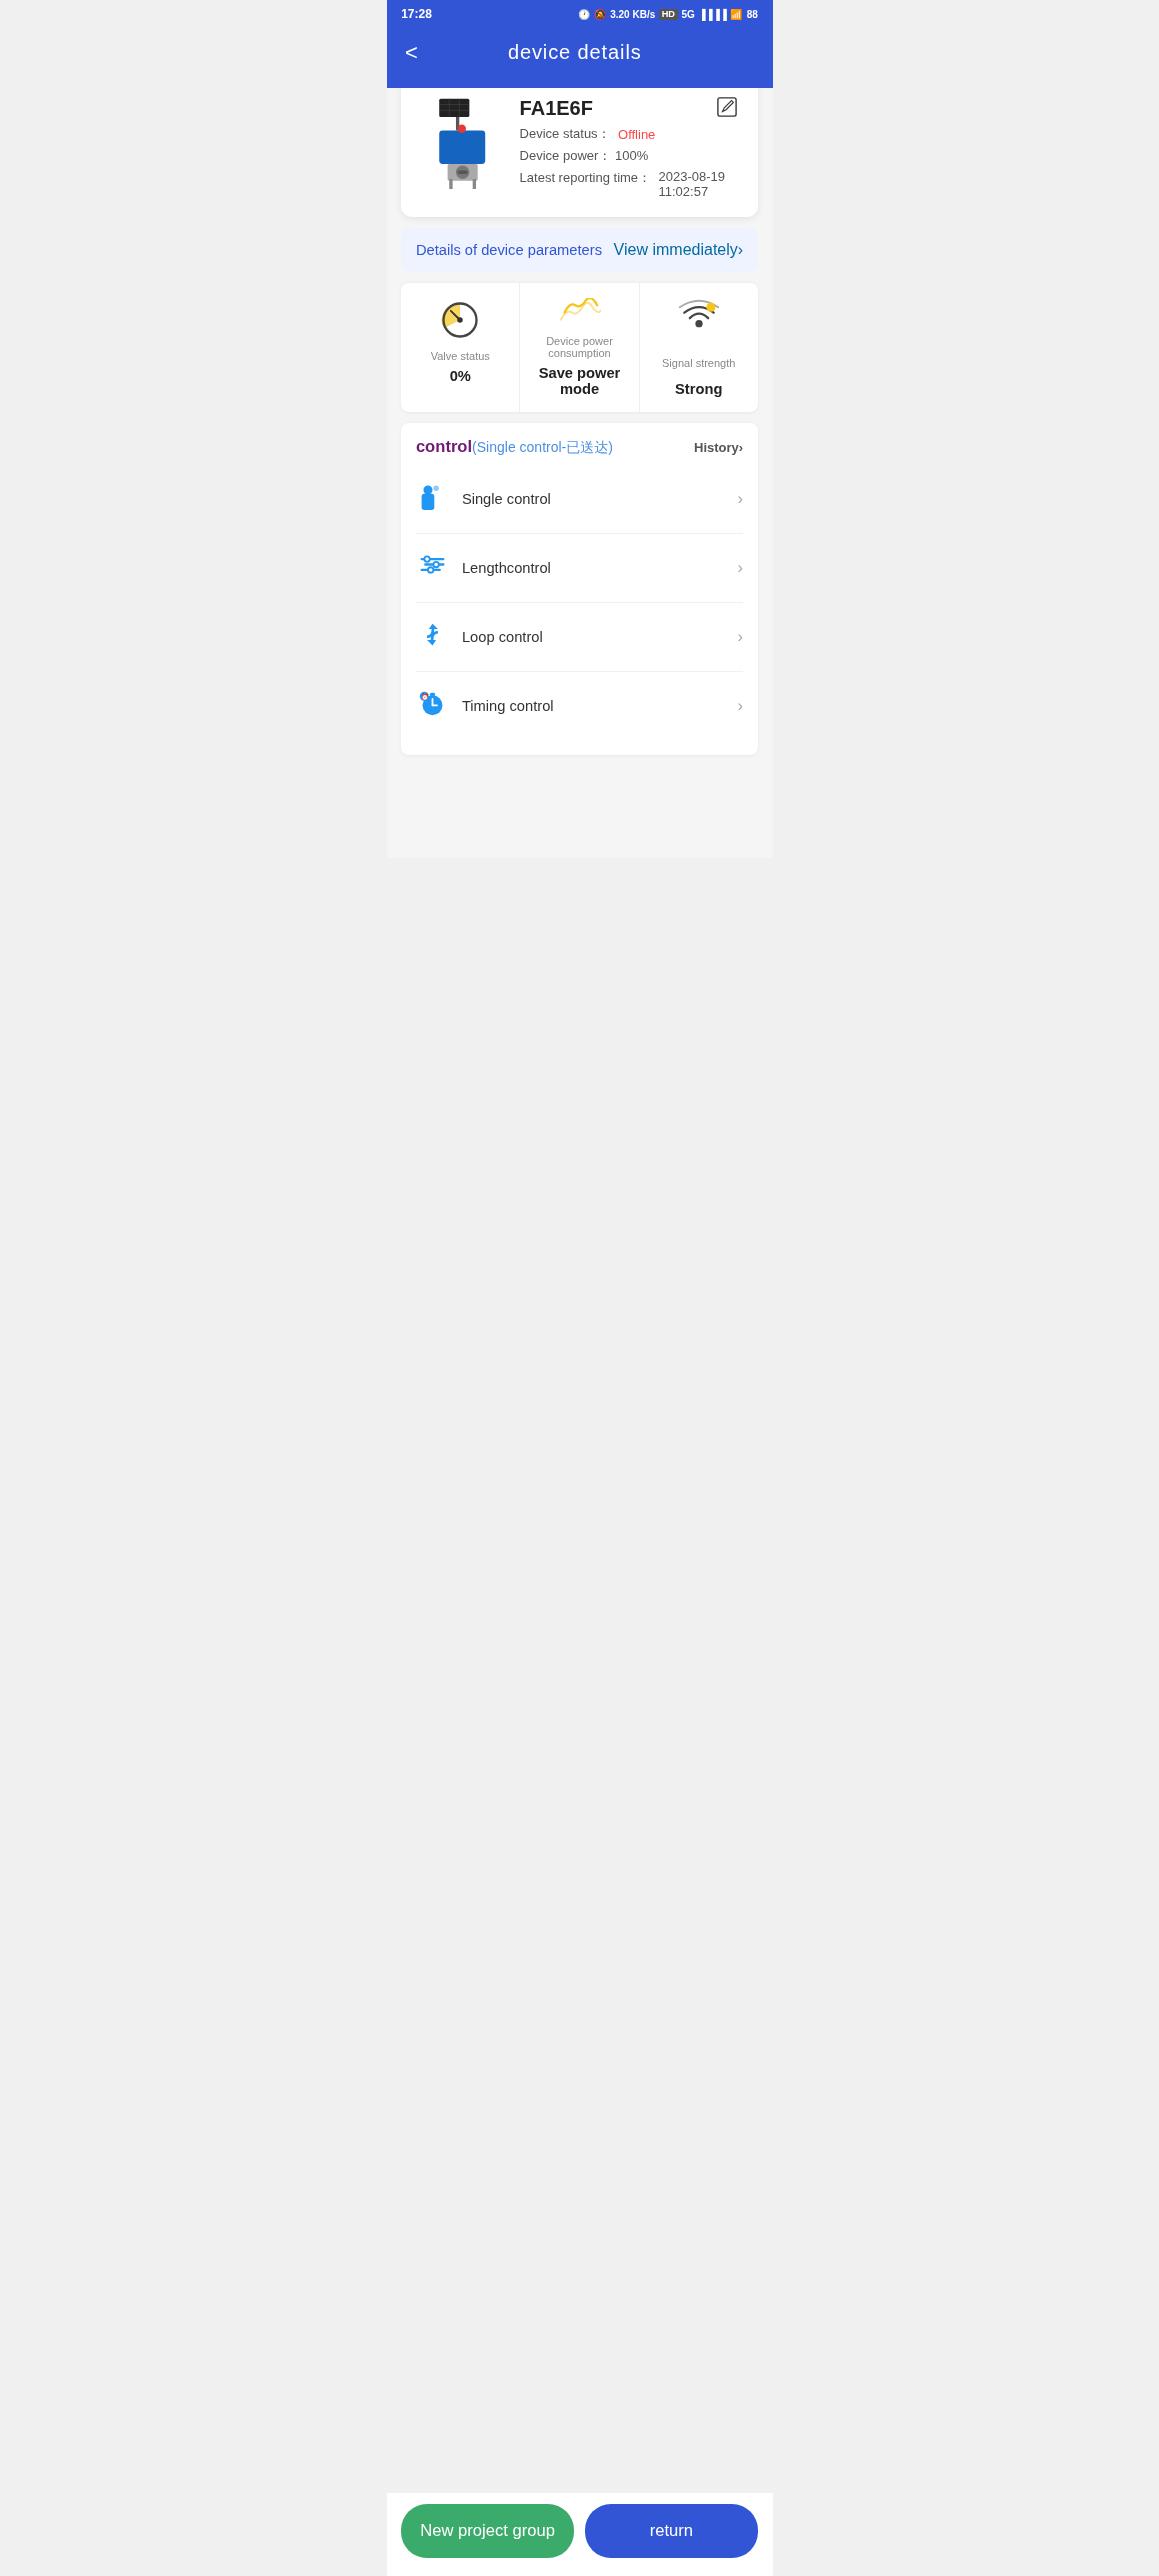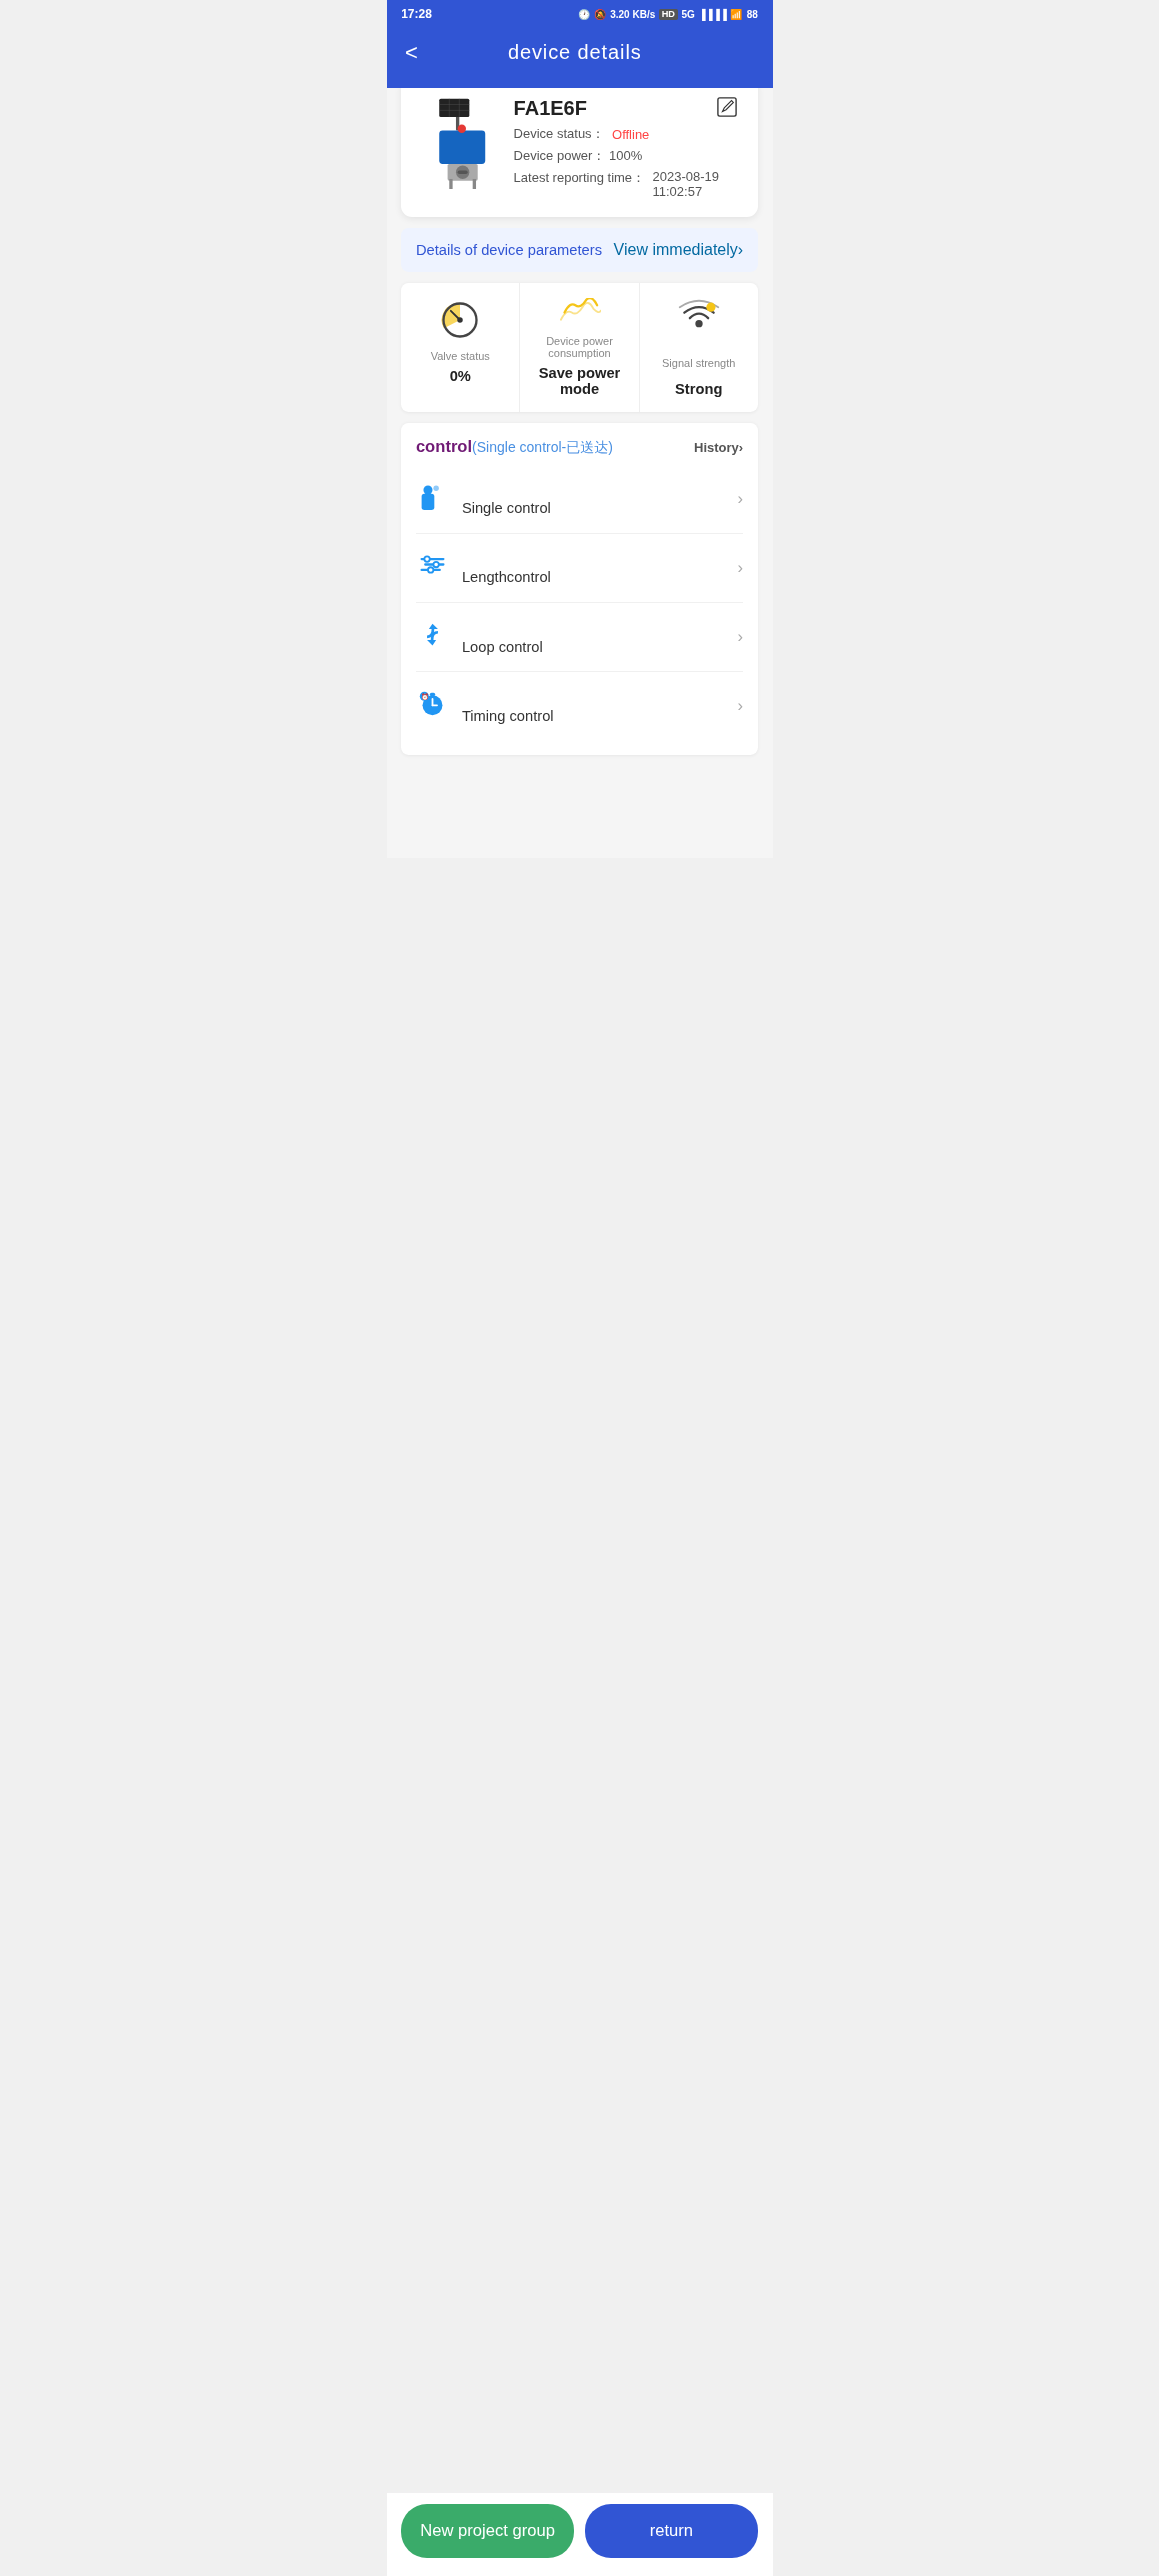--- a/index.html
+++ b/index.html
@@ -63,21 +63,21 @@
       padding-bottom: 92px;
     }
 
     .device-card {
       background: white;
       margin: -9.2px 14.7px 0 14.7px;
       border-radius: 11px;
       padding: 18.4px;
       display: flex;
       align-items: flex-start;
-      gap: 2px;
+      gap: 8px;
       box-shadow: 0 1.8px 7.4px rgba(0,0,0,0.08);
     }
 
     .device-image {
       width: 92px;
       height: 92px;
       flex-shrink: 0;
     }
 
     .device-image svg {
@@ -228,21 +228,21 @@
       cursor: pointer;
       justify-content: space-between;
     }
 
     .control-item:last-child {
       border-bottom: none;
     }
 
     .control-item-left {
       display: flex;
-      align-items: flex-end;
+      align-items: center;
       gap: 13px;
     }
 
     .control-icon {
       font-size: 24px;
       width: 33px;
       text-align: center;
     }
 
     .control-item-label {

